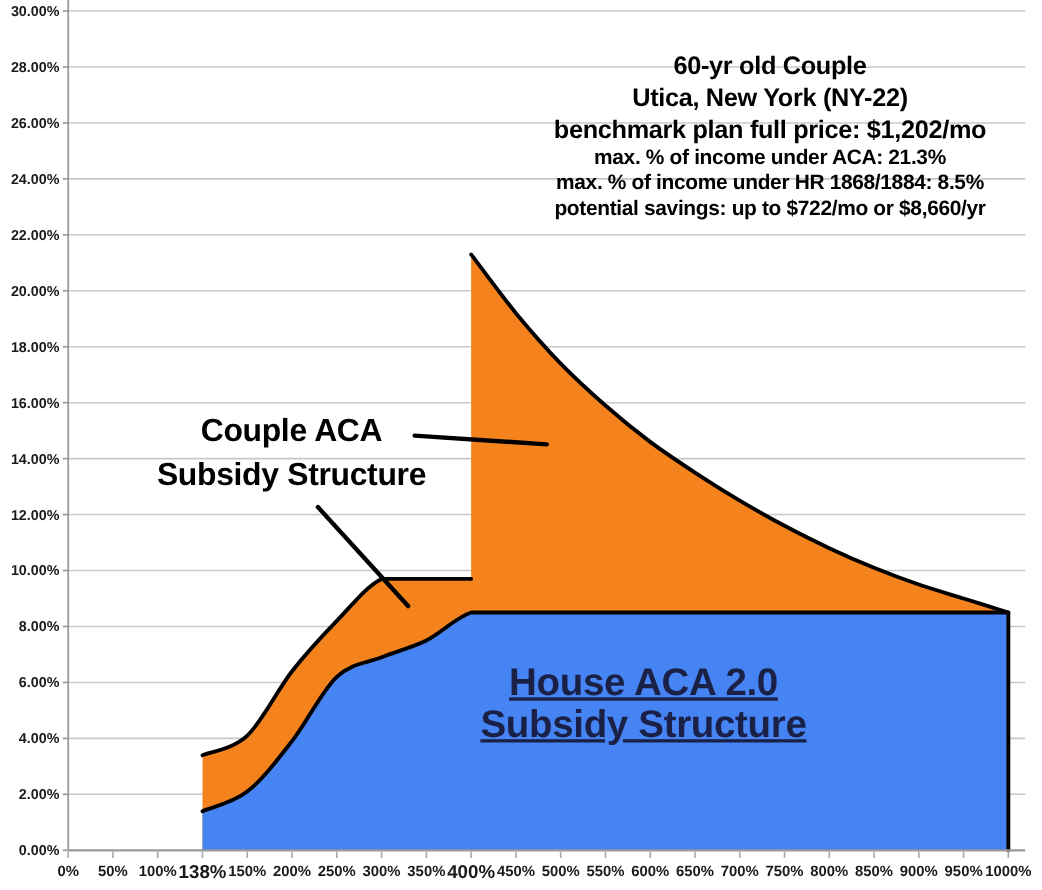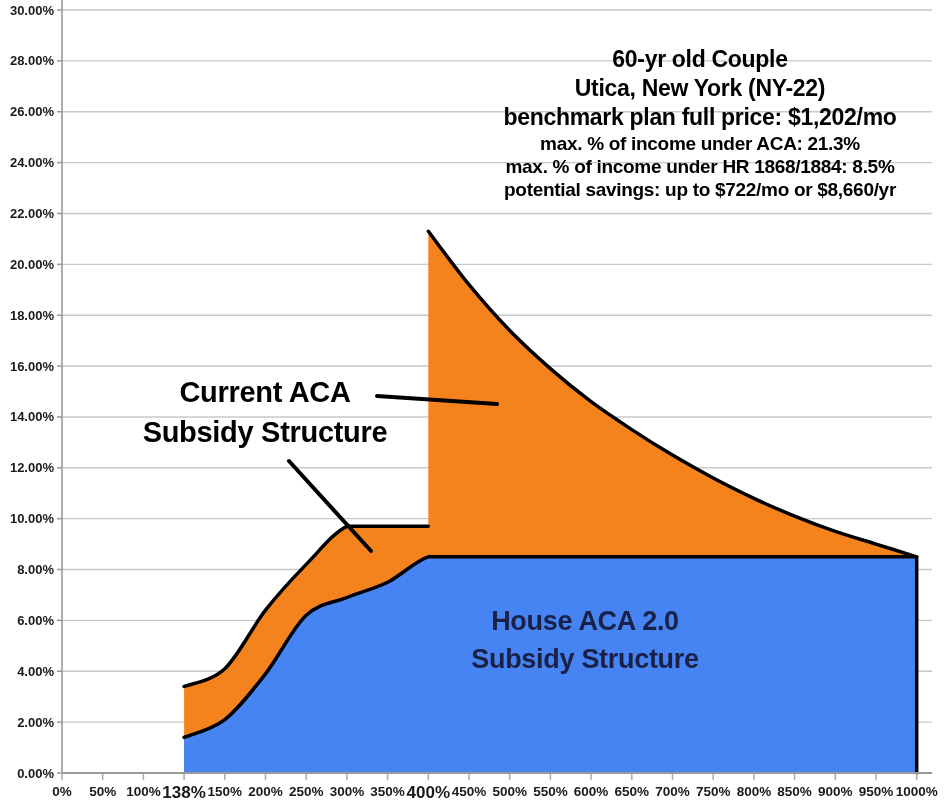--- a/index.html
+++ b/index.html
@@ -5,21 +5,21 @@
   html,body{margin:0;padding:0;background:#ffffff;}
   .stage{
     position:relative;width:947px;height:809px;background:#ffffff;
     font-family:"Liberation Sans",sans-serif;overflow:hidden;
   }
   .stage svg{position:absolute;left:0;top:0;}
   .overlay{position:absolute;text-align:center;font-weight:bold;color:#000;}
   .ann{left:450px;top:45px;width:500px;font-size:23px;line-height:29px;letter-spacing:-0.3px;}
   .ann .small{font-size:19px;line-height:23px;}
   .lbl-current{left:65px;top:372px;width:400px;font-size:29px;line-height:40px;letter-spacing:-0.3px;}
-  .lbl-house{left:385px;top:602px;width:400px;font-size:27px;line-height:38px;letter-spacing:-0.3px;color:#1b2047;}
+  .lbl-house{left:385px;top:602px;width:400px;font-size:35px;line-height:38px;letter-spacing:-0.3px;color:#1b2047;text-decoration:underline;}
   text.ytick{font-weight:bold;fill:#1a1a1a;}
   text.xtick{font-weight:bold;fill:#1a1a1a;}
 </style>
 </head>
 <body>
 
 <div class="stage">
 
   <svg id="chart-svg" width="947" height="809" viewBox="0 0 947 809">
     <g id="gen">
@@ -131,21 +131,21 @@
   <div class="overlay ann">
     <div>60-yr old Couple</div>
     <div>Utica, New York (NY-22)</div>
     <div>benchmark plan full price: $1,202/mo</div>
     <div class="small">max. % of income under ACA: 21.3%</div>
     <div class="small">max. % of income under HR 1868/1884: 8.5%</div>
     <div class="small">potential savings: up to $722/mo or $8,660/yr</div>
   </div>
 
   <div class="overlay lbl-current">
-    <div>Current ACA</div>
+    <div>Couple ACA</div>
     <div>Subsidy Structure</div>
   </div>
 
   <div class="overlay lbl-house">
     <div>House ACA 2.0</div>
     <div>Subsidy Structure</div>
   </div>
 
 </div>
 

